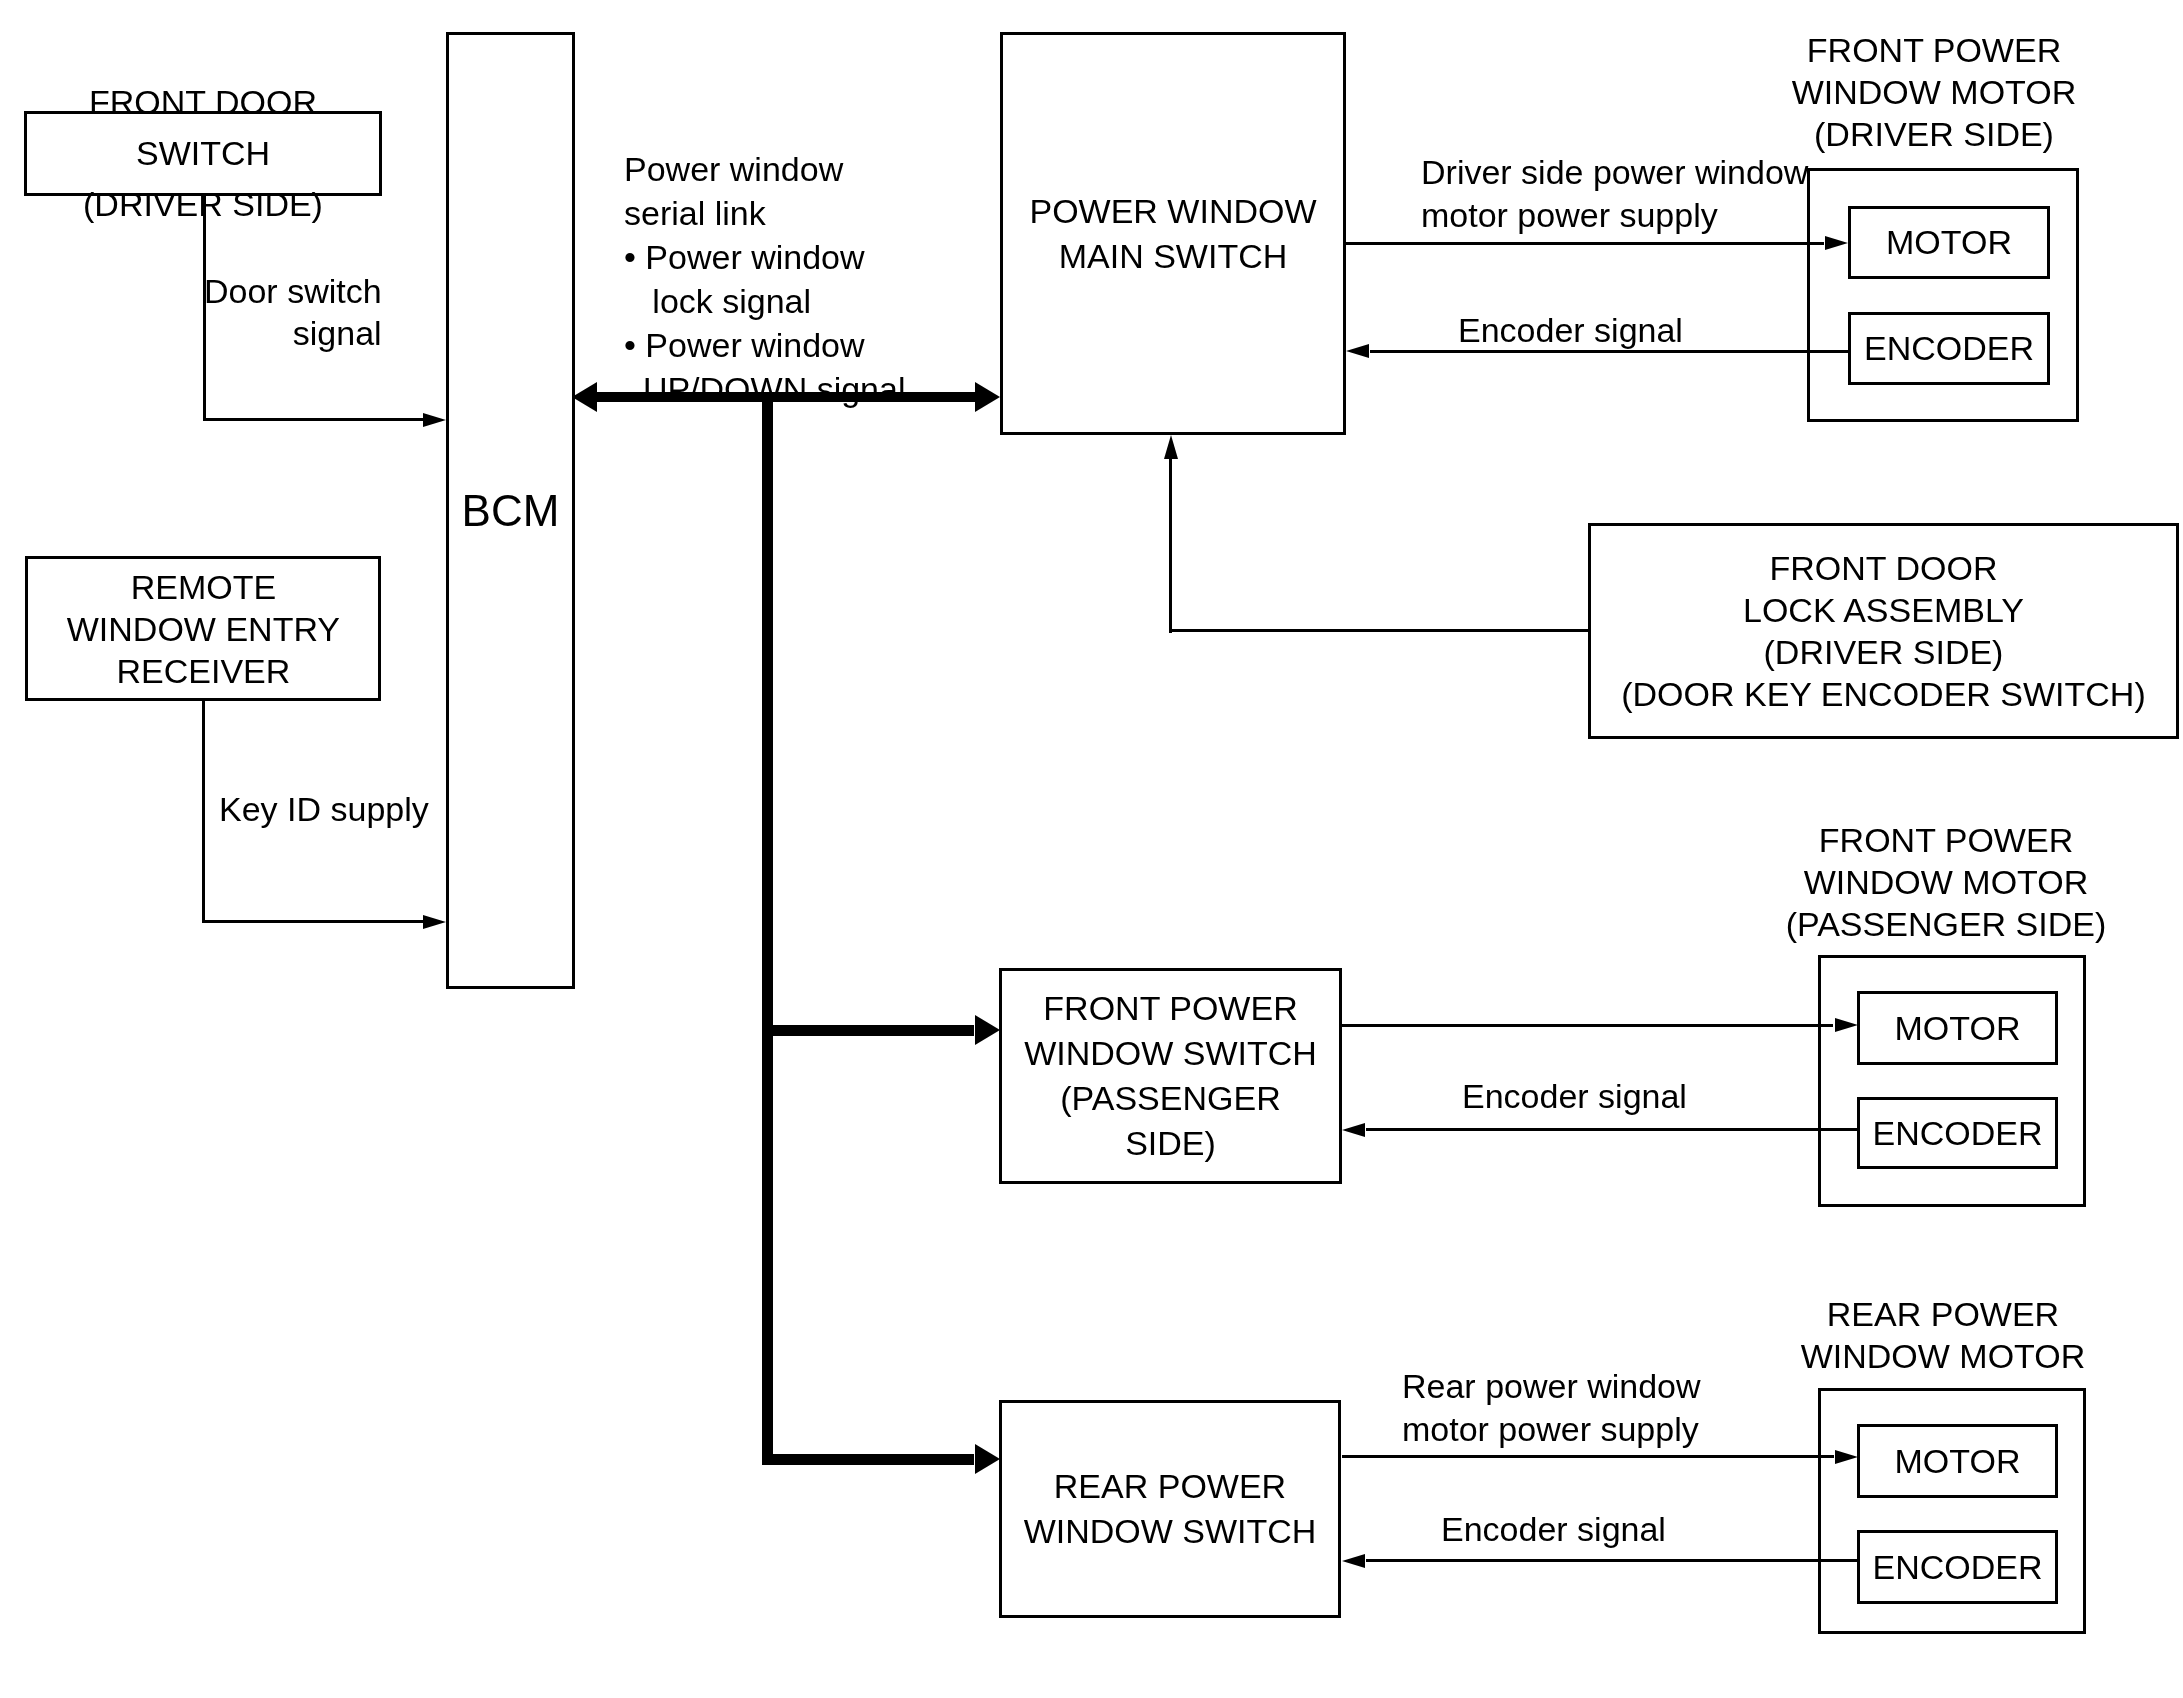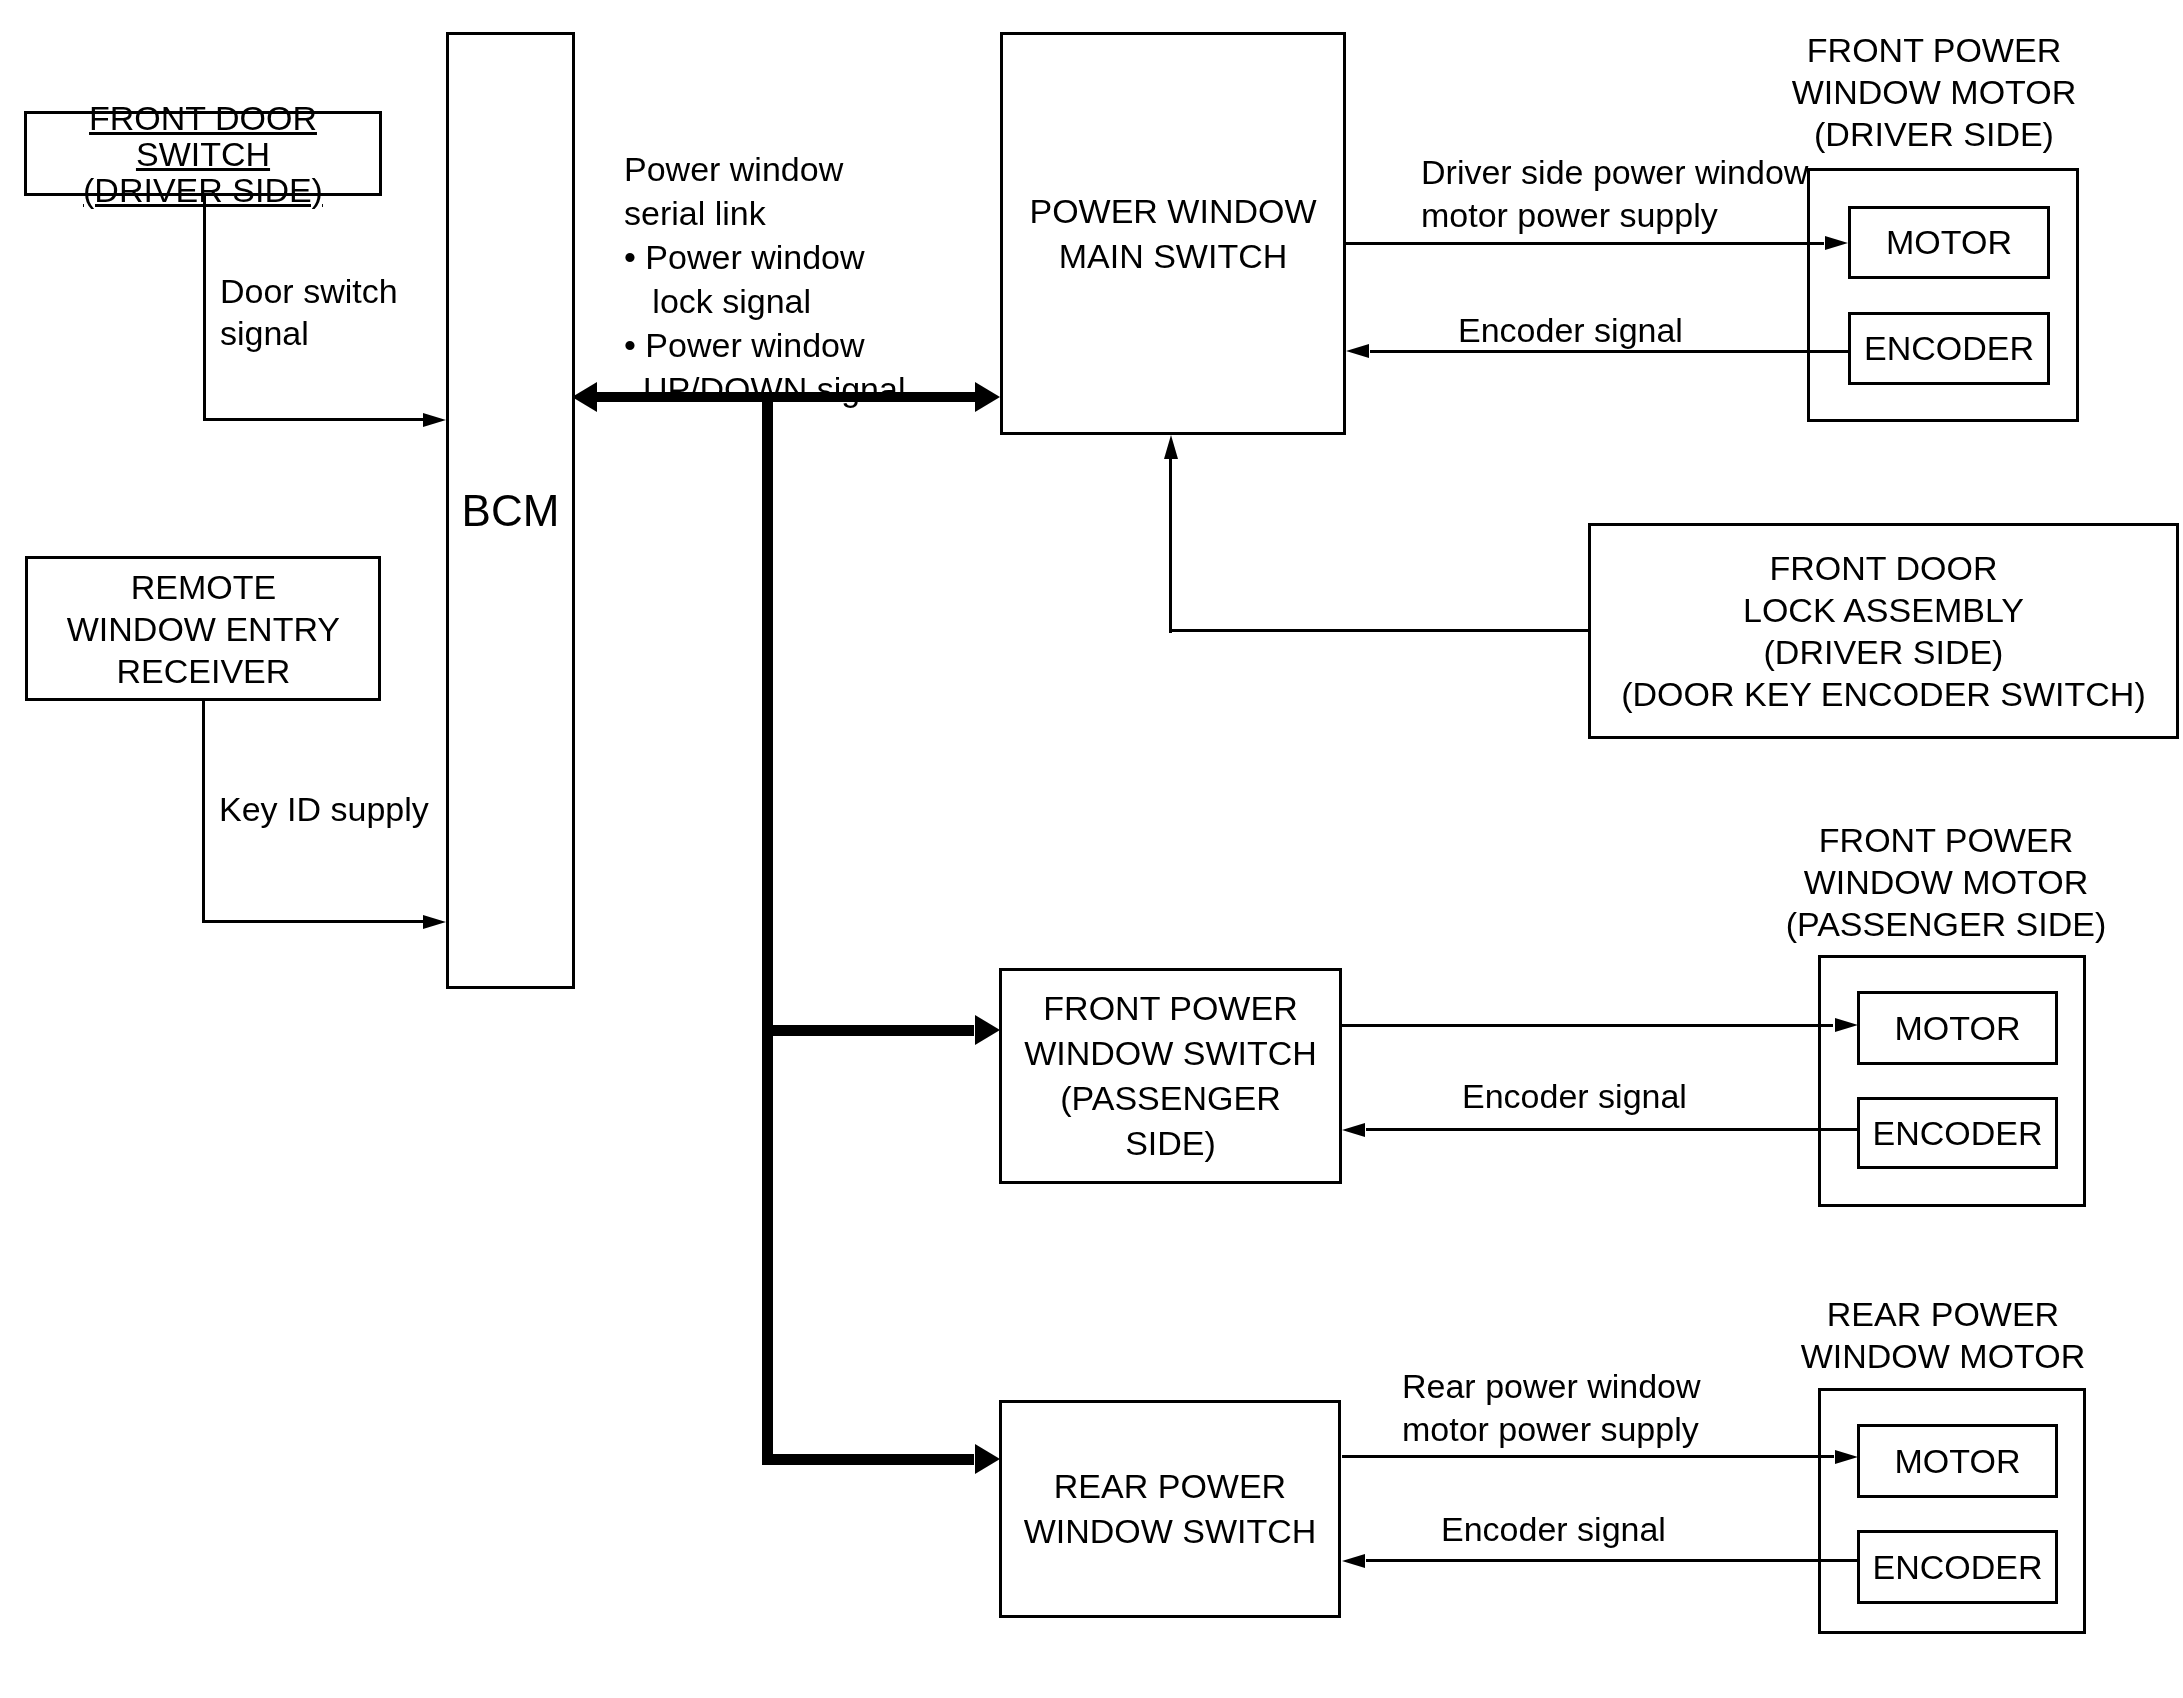--- a/index.html
+++ b/index.html
@@ -2,21 +2,21 @@
 <html style="font-size:8.6px"><head>
 <meta charset="utf-8">
 <style>
   html,body{margin:0;padding:0;background:#ffffff;}
   body{width:2183px;height:1698px;font-family:"Liberation Sans",sans-serif;color:#000;}
   .diagram{position:relative;width:2183px;height:1698px;background:#fff;overflow:hidden;}
 
   .box{position:absolute;box-sizing:border-box;border:3.2px solid #000;background:#fff;
        display:flex;align-items:center;justify-content:center;text-align:center;}
   .box>span{white-space:pre-line;font-size:34px;line-height:43px;display:block;}
-  .box.lh76>span{line-height:36px;text-decoration:underline;}
+  .box.lh76>span{line-height:51px;}
   .box.lh78>span{line-height:42px;}
   .box.lh84>span{line-height:45px;}
   .box.bcmfont>span{font-size:44px;}
 
   .lbl{position:absolute;font-size:34px;line-height:43px;white-space:pre-line;}
   .lbl.pre{white-space:pre;line-height:44px;}
   .lbl.lh77{line-height:42px;}
   .lbl.lh78{line-height:42px;}
   .lbl.ctr{text-align:center;}
 
@@ -104,21 +104,21 @@
   <div class="box" style="left:1818px;top:1388px;width:268px;height:246px;">
       <span></span>
     </div>
   <div class="box" style="left:1857px;top:1424px;width:201px;height:74px;">
     <span>MOTOR</span>
   </div>
   <div class="box" style="left:1857px;top:1530px;width:201px;height:74px;">
     <span>ENCODER</span>
   </div>
 
-  <div class="lbl lh78" style="left:220px;top:270px;">Door switch
+  <div class="lbl lh78" style="left:204px;top:270px;text-align:right;">Door switch
 signal</div>
 
   <div class="lbl lh78" style="left:219px;top:788px;">Key ID supply</div>
 
   <div class="lbl pre" style="left:624px;top:147px;">Power window
 serial link
 • Power window
    lock signal
 • Power window
   UP/DOWN signal</div>

